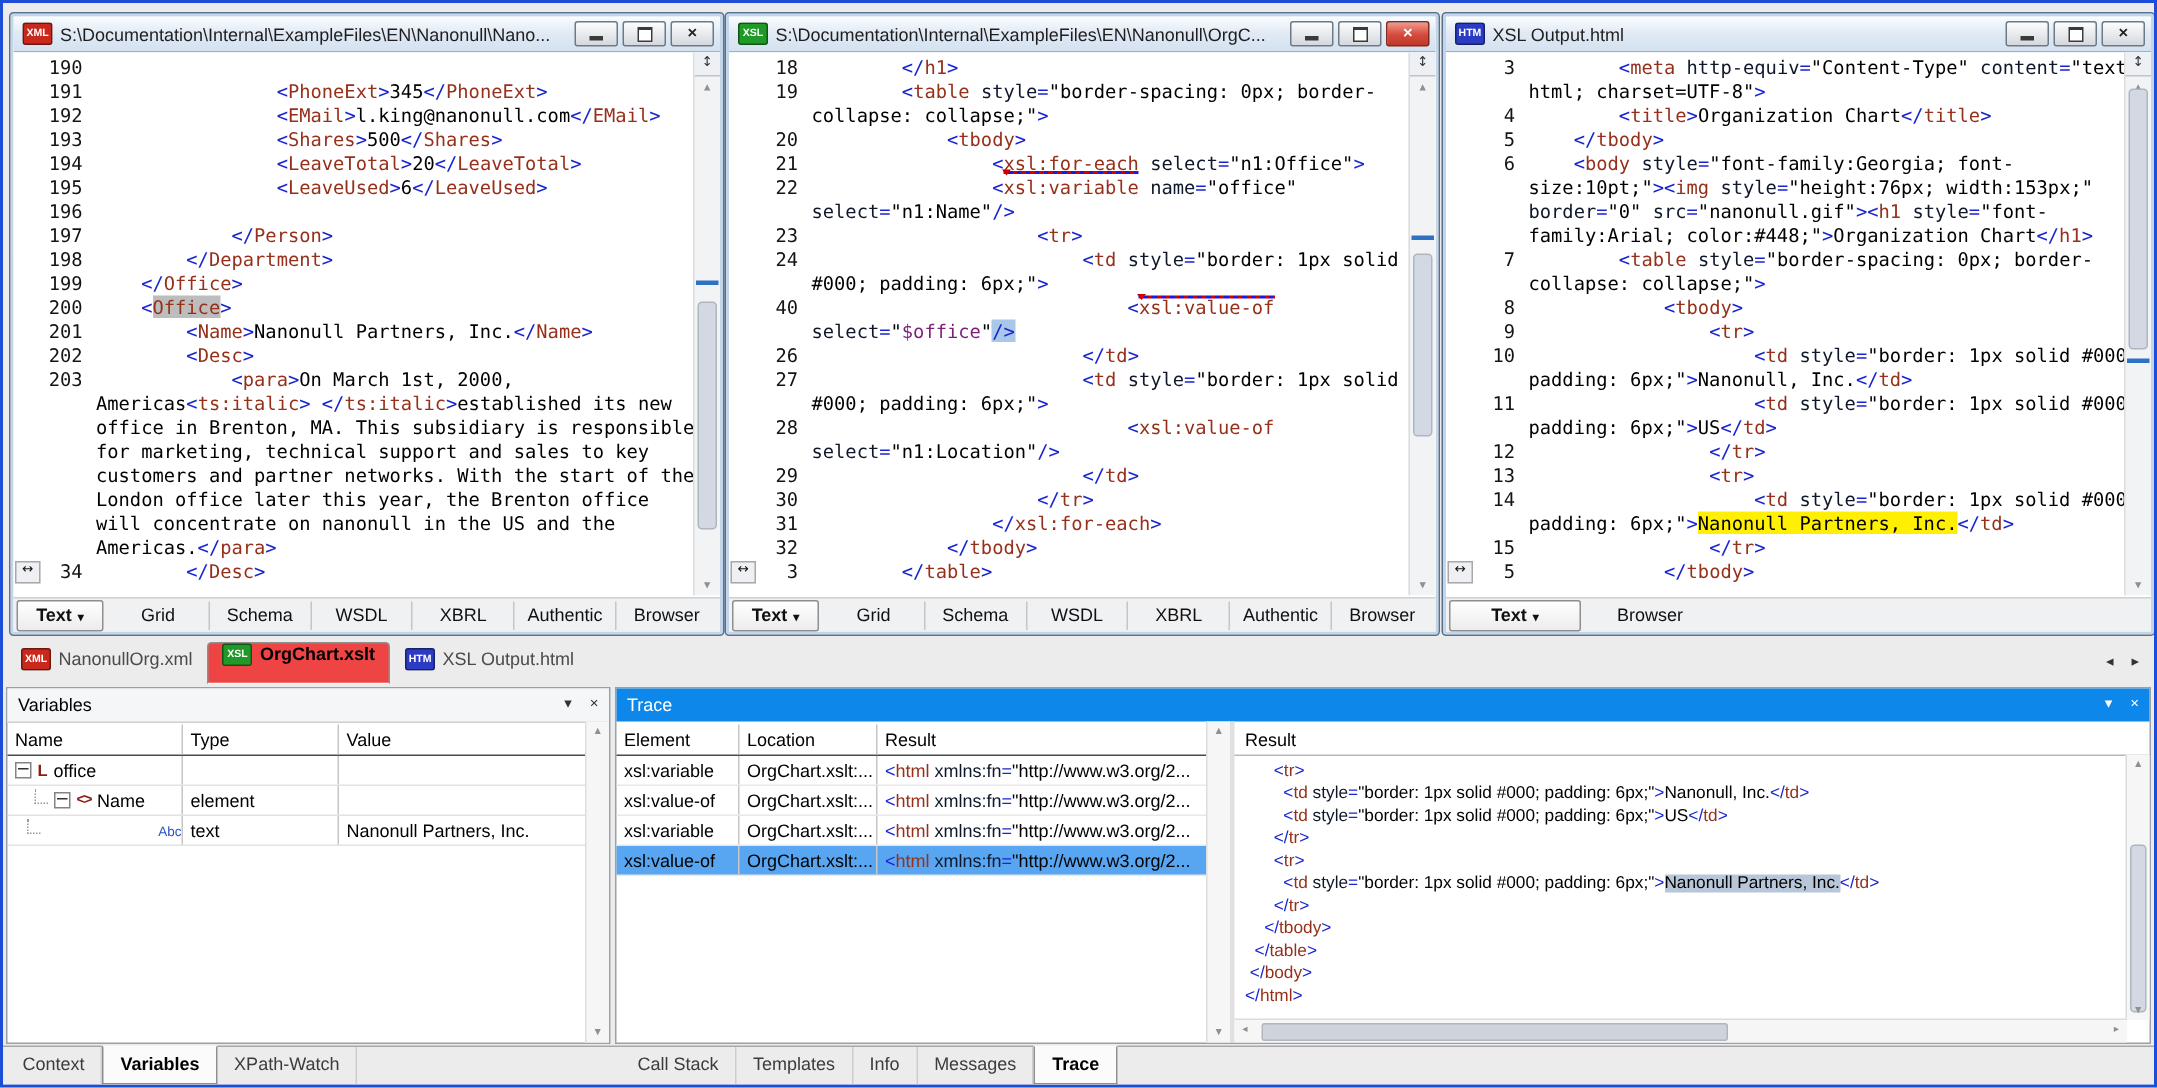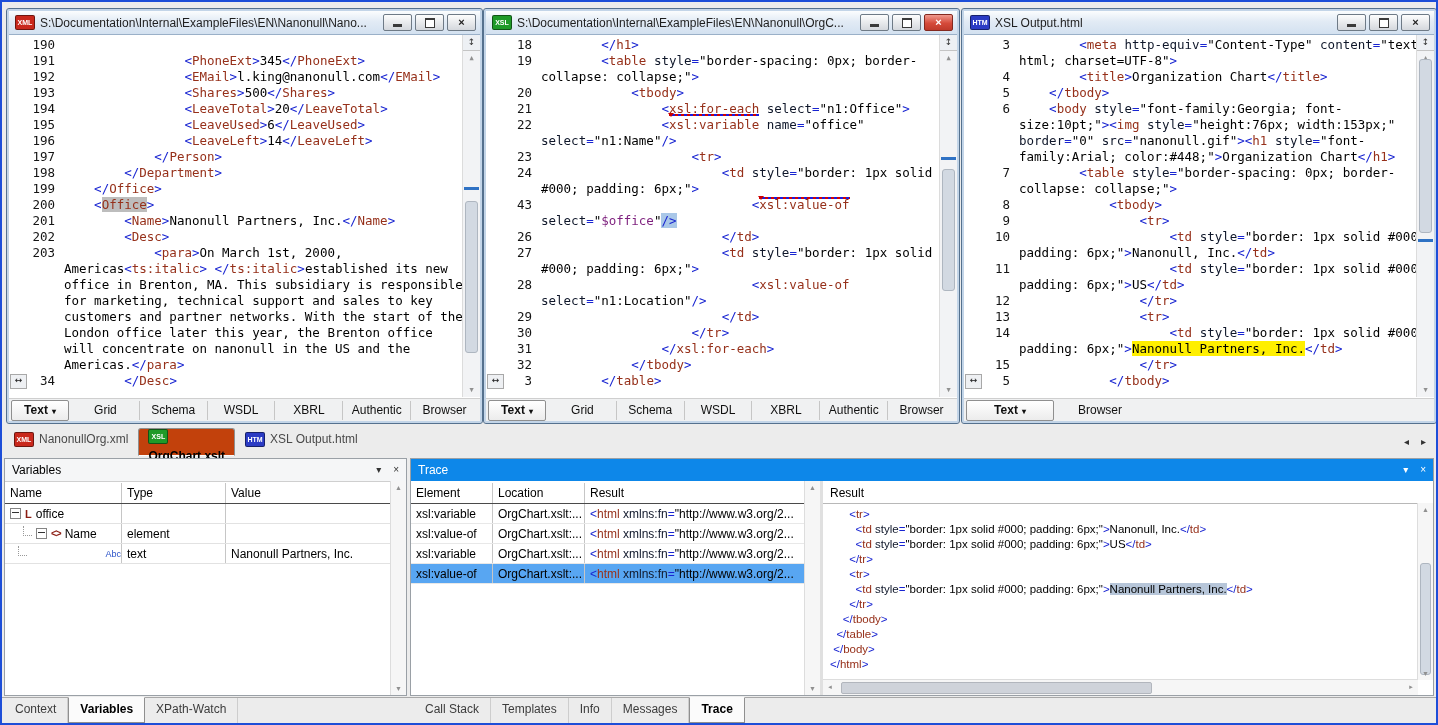--- a/index.html
+++ b/index.html
@@ -50,21 +50,21 @@
   .viewbar{position:absolute;left:2px;right:2px;bottom:2px;height:23px;background:#f0f1f2;border-top:1px solid #cfcfcf;display:flex;align-items:center;padding:0 2px;box-sizing:border-box;}
   .vtab{flex:1;text-align:center;font-size:12px;color:#101010;height:19px;line-height:19px;border-right:1px solid #c6c6c6;white-space:nowrap;overflow:hidden;}
   .vtab:last-child{border-right:none;}
   .vtab.active{flex:0 0 56px;background:linear-gradient(#ffffff,#ececec);border:1px solid #8f8f8f;border-radius:2px;font-weight:bold;margin-right:3px;}
   .viewbar.compact .vtab{flex:0 0 86px;}
   .vcaret{font-size:8px;margin-left:4px;}
 
   
   .filetabs{position:absolute;left:0;top:424px;width:100%;height:30px;background:#ececec;display:flex;align-items:flex-end;padding-left:2px;box-sizing:border-box;}
   .ftab{display:flex;gap:5px;height:25px;padding:0 9px;font-size:12px;color:#4a4a4a;border:1px solid transparent;box-sizing:border-box;}
-  .ftab.active{background:#c2410c;border:1px solid #8f8f8f;border-bottom-color:#fbfbfb;border-radius:3px 3px 0 0;color:#000;font-weight:bold;height:28px;flex-direction:column;}
+  .ftab.active{background:#ef4444;border:1px solid #8f8f8f;border-bottom-color:#fbfbfb;border-radius:3px 3px 0 0;color:#000;font-weight:bold;height:28px;}
   .dicon{display:flex;align-items:center;justify-content:center;width:18px;height:13px;border-radius:2px;color:#fff;font-size:7px;font-weight:bold;border:1px solid rgba(0,0,0,.45);flex:none;font-family:"Liberation Sans",sans-serif;}
   .ftnav{margin-left:auto;margin-right:10px;display:flex;gap:12px;font-size:10px;color:#333;align-items:center;height:100%;}
 
   
   .panel{background:#fff;border:1px solid #9aa0a6;box-sizing:border-box;}
   .varpanel{position:absolute;left:2px;top:456px;width:403px;bottom:27px;}
   .trpanel{position:absolute;left:408px;top:456px;right:2px;bottom:27px;}
   .phead{height:22px;display:flex;align-items:center;padding:0 7px;font-size:12px;color:#000;background:#f5f6f7;border-bottom:1px solid #cfcfcf;}
   .phead .sp{flex:1;}
   .pbtn{font-size:10px;color:#333;margin-left:12px;line-height:1;}
@@ -164,21 +164,20 @@
             <div class="crow">
               <span class="gut">194</span>
               <pre class="cl"><span class="cs">                </span><span class="cs b">&lt;</span><span class="cs e">LeaveTotal</span><span class="cs b">&gt;</span><span class="cs">20</span><span class="cs b">&lt;/</span><span class="cs e">LeaveTotal</span><span class="cs b">&gt;</span></pre>
             </div>
             <div class="crow">
               <span class="gut">195</span>
               <pre class="cl"><span class="cs">                </span><span class="cs b">&lt;</span><span class="cs e">LeaveUsed</span><span class="cs b">&gt;</span><span class="cs">6</span><span class="cs b">&lt;/</span><span class="cs e">LeaveUsed</span><span class="cs b">&gt;</span></pre>
             </div>
             <div class="crow">
               <span class="gut">196</span>
-              <pre class="cl"><span class="cs">                </span><span class="cs b">&lt;</span><span class="cs e">LeaveLeft</span><span class="cs b">&gt;</span><span class="cs">14</span><span class="cs b">&lt;/</span><span class="cs e">LeaveLeft</span><span class="cs b">&gt;</span></pre>
             </div>
             <div class="crow">
               <span class="gut">197</span>
               <pre class="cl"><span class="cs">            </span><span class="cs b">&lt;/</span><span class="cs e">Person</span><span class="cs b">&gt;</span></pre>
             </div>
             <div class="crow">
               <span class="gut">198</span>
               <pre class="cl"><span class="cs">        </span><span class="cs b">&lt;/</span><span class="cs e">Department</span><span class="cs b">&gt;</span></pre>
             </div>
             <div class="crow">
@@ -304,21 +303,21 @@
             </div>
             <div class="crow">
               <span class="gut">24</span>
               <pre class="cl"><span class="cs">                        </span><span class="cs b">&lt;</span><span class="cs e">td</span><span class="cs"> </span><span class="cs a">style</span><span class="cs b">=</span><span class="cs">"border: 1px solid </span></pre>
             </div>
             <div class="crow">
               <span class="gut"></span>
               <pre class="cl"><span class="cs">#000; padding: 6px;"</span><span class="cs b">&gt;</span></pre>
             </div>
             <div class="crow">
-              <span class="gut">43</span>
+              <span class="gut">40</span>
               <pre class="cl"><span class="cs">                            </span><span class="cs b">&lt;</span><span class="cs e mko">xsl:value-of</span><span class="cs"> </span></pre>
             </div>
             <div class="crow">
               <span class="gut"></span>
               <pre class="cl"><span class="cs a">select</span><span class="cs b">=</span><span class="cs">"</span><span class="cs p">$office</span><span class="cs">"</span><span class="cs b selb">/&gt;</span></pre>
             </div>
             <div class="crow">
               <span class="gut">26</span>
               <pre class="cl"><span class="cs">                        </span><span class="cs b">&lt;/</span><span class="cs e">td</span><span class="cs b">&gt;</span></pre>
             </div>

